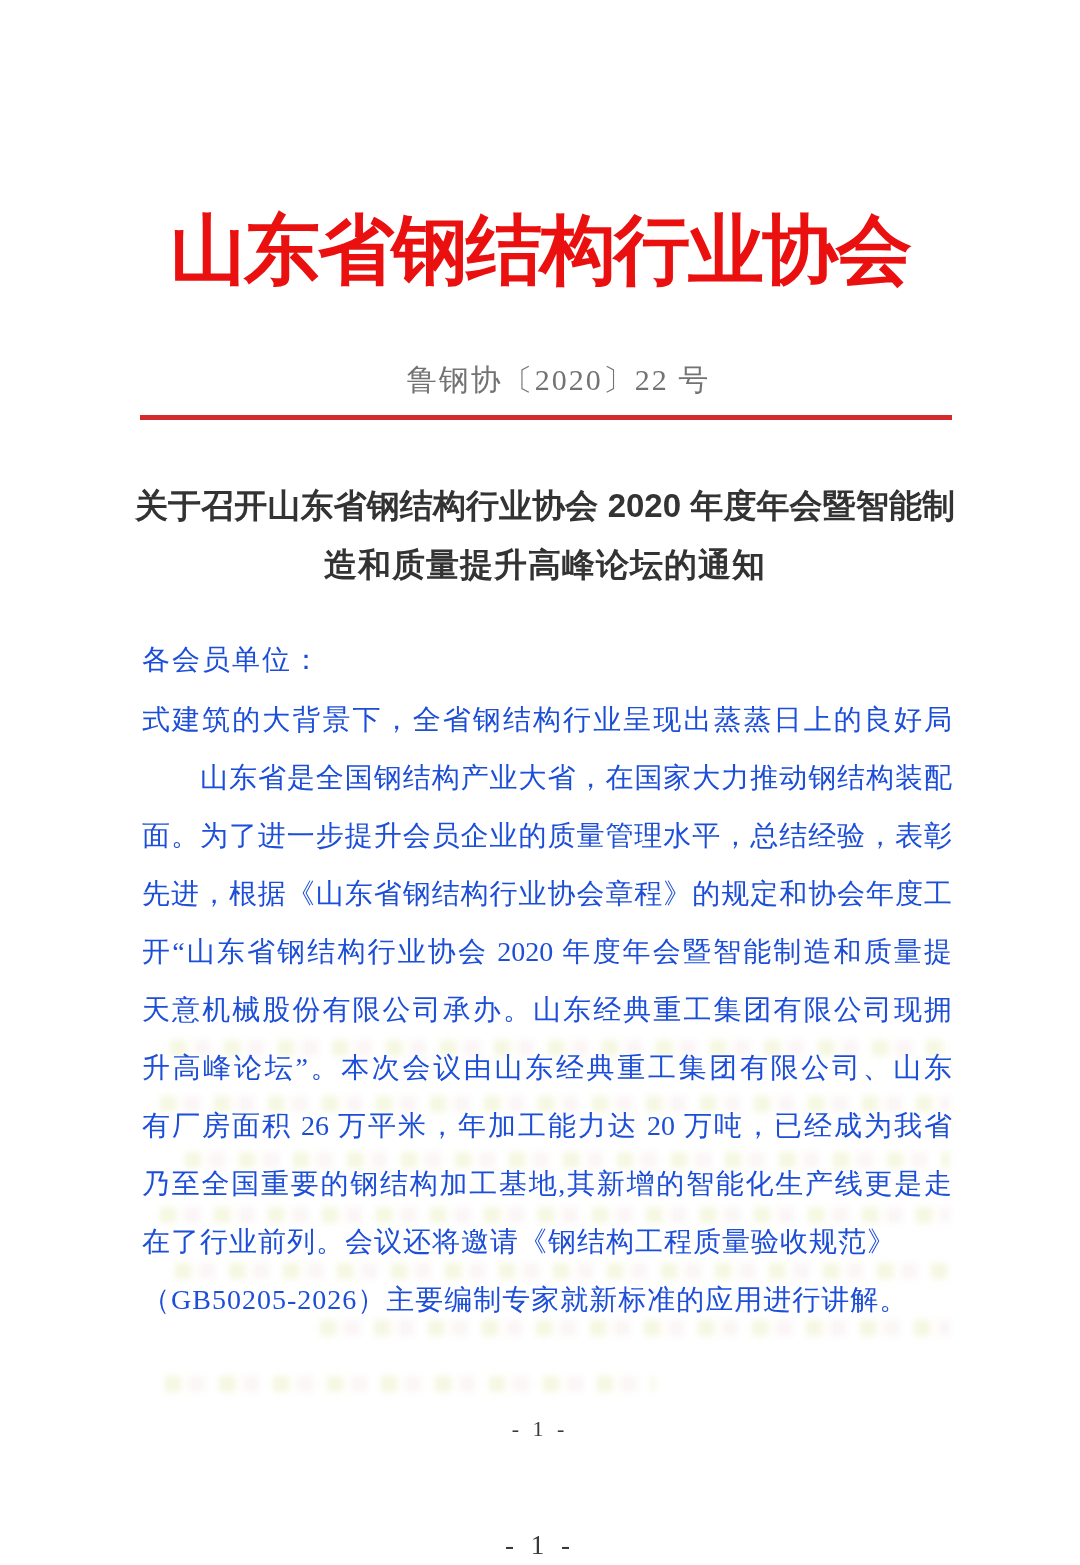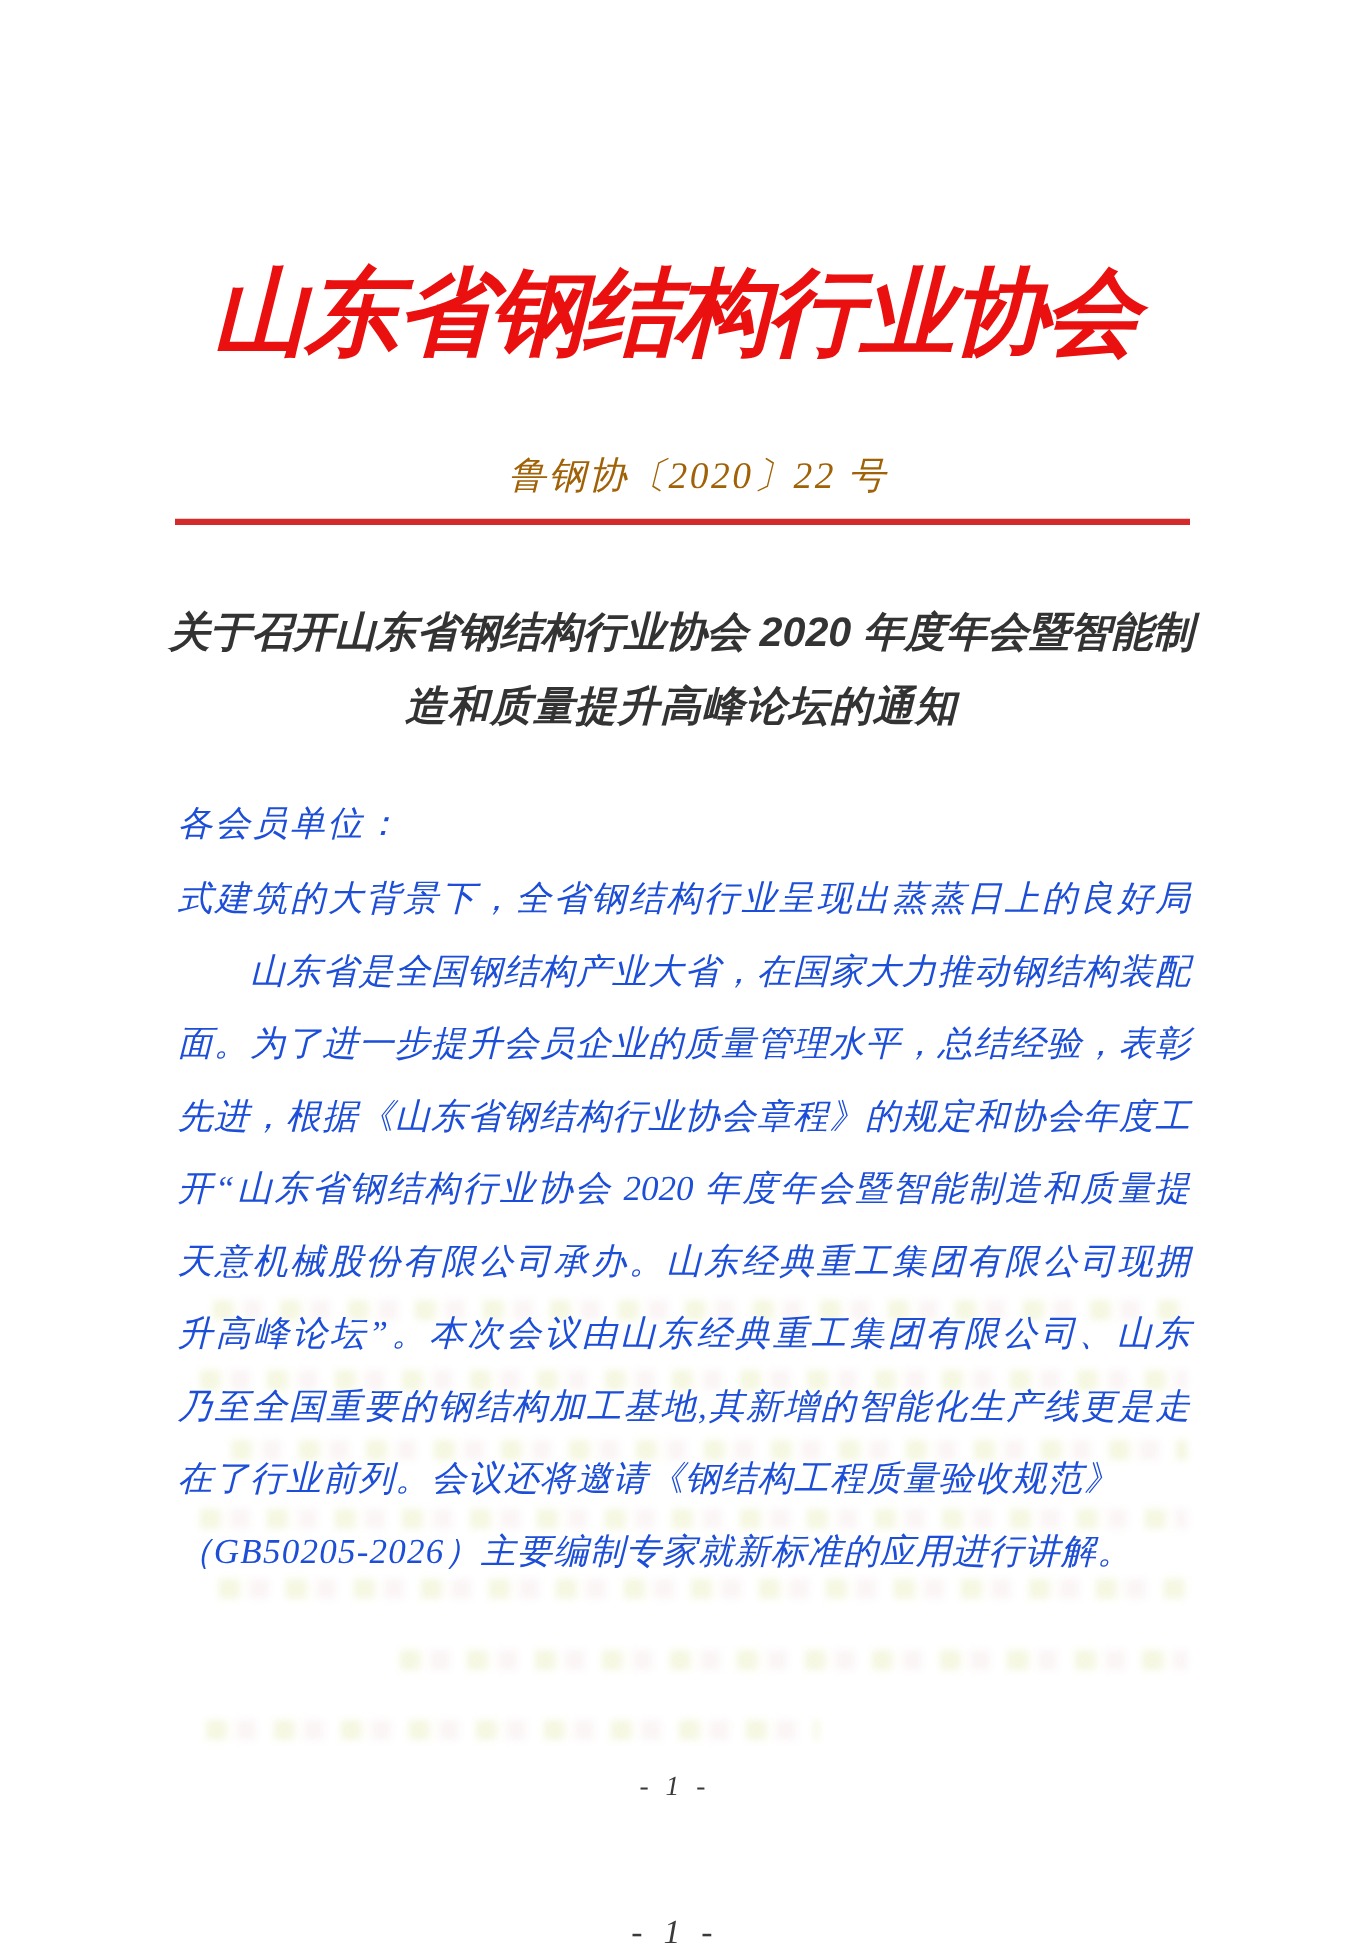--- a/index.html
+++ b/index.html
@@ -1,15 +1,15 @@
 <!DOCTYPE html>
 <html><head>
 <meta charset="utf-8">
 <style>
-  * { margin: 0; padding: 0; box-sizing: border-box; font-style: italic; }
+  * { margin: 0; padding: 0; box-sizing: border-box; }
   html, body { background: #ffffff; }
   body {
     width: 1080px; height: 1565px;
     font-family: "Liberation Serif", "DejaVu Serif", serif;
     position: relative; overflow: hidden;
   }
   .page {
     position: absolute; left: 0; top: 0;
     width: 1080px; height: 1565px;
     background: #ffffff;
@@ -23,21 +23,21 @@
     letter-spacing: -2px;
     color: #ea1010;
     font-family: "Liberation Serif", "DejaVu Serif", serif;
     white-space: nowrap;
   }
 
   
   .doc-number {
     position: absolute; top: 360px; left: 0; width: 1080px;
     text-align: center;
-    font-size: 30px; color: #a16207;
+    font-size: 30px; color: #737373;
     letter-spacing: 2px;
     white-space: nowrap;
     padding-left: 37px;
   }
 
   
   .red-rule {
     position: absolute; top: 415px; left: 140px;
     width: 812px; height: 5px;
     background: #d32b2b;
@@ -138,20 +138,21 @@
 
   <div class="body-block">
     <div class="line salutation">各会员单位：</div>
     <div class="line just">式建筑的大背景下，全省钢结构行业呈现出蒸蒸日上的良好局</div>
     <div class="line just indent">山东省是全国钢结构产业大省，在国家大力推动钢结构装配</div>
     <div class="line just">面。为了进一步提升会员企业的质量管理水平，总结经验，表彰</div>
     <div class="line just">先进，根据《山东省钢结构行业协会章程》的规定和协会年度工</div>
     <div class="line just">开“山东省钢结构行业协会 2020 年度年会暨智能制造和质量提</div>
     <div class="line just">天意机械股份有限公司承办。山东经典重工集团有限公司现拥</div>
     <div class="line just">升高峰论坛”。本次会议由山东经典重工集团有限公司、山东</div>
+    <div class="line just">有厂房面积 26 万平米，年加工能力达 20 万吨，已经成为我省</div>
     <div class="line just">乃至全国重要的钢结构加工基地,其新增的智能化生产线更是走</div>
     <div class="line left">在了行业前列。会议还将邀请《钢结构工程质量验收规范》</div>
     <div class="line left">（GB50205-2026）主要编制专家就新标准的应用进行讲解。</div>
   </div>
 
   <div class="pgnum pgnum-small">- 1 -</div>
   <div class="pgnum pgnum-large">- 1 -</div>
 
 </div>
 

